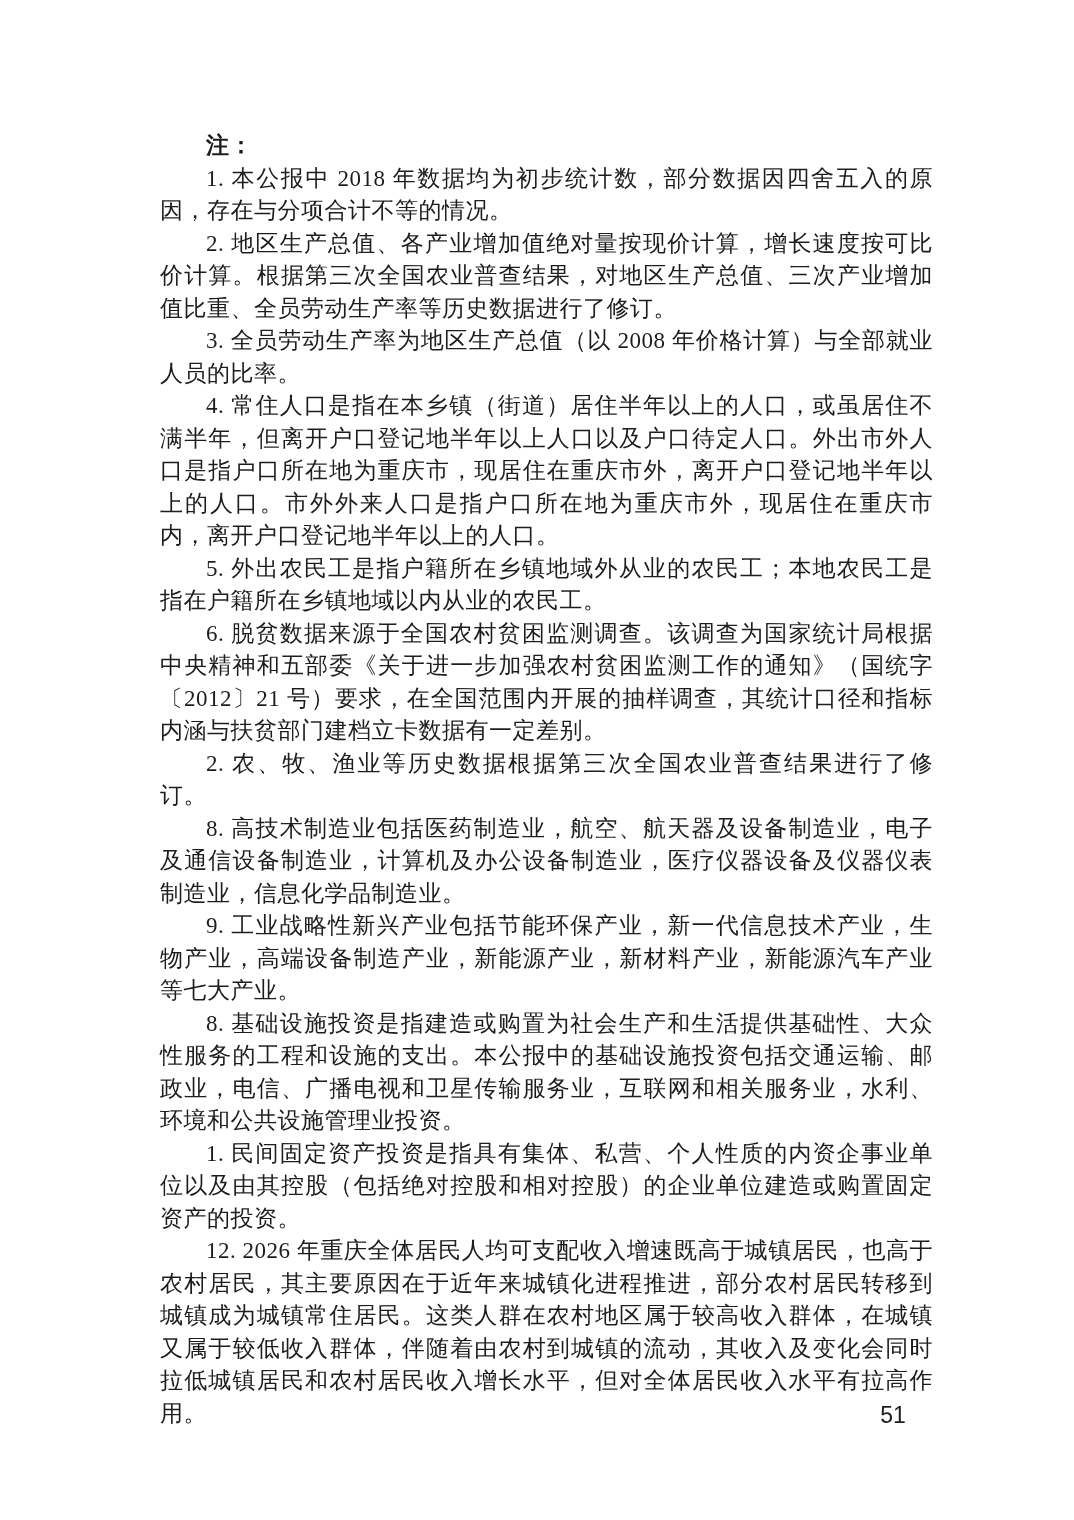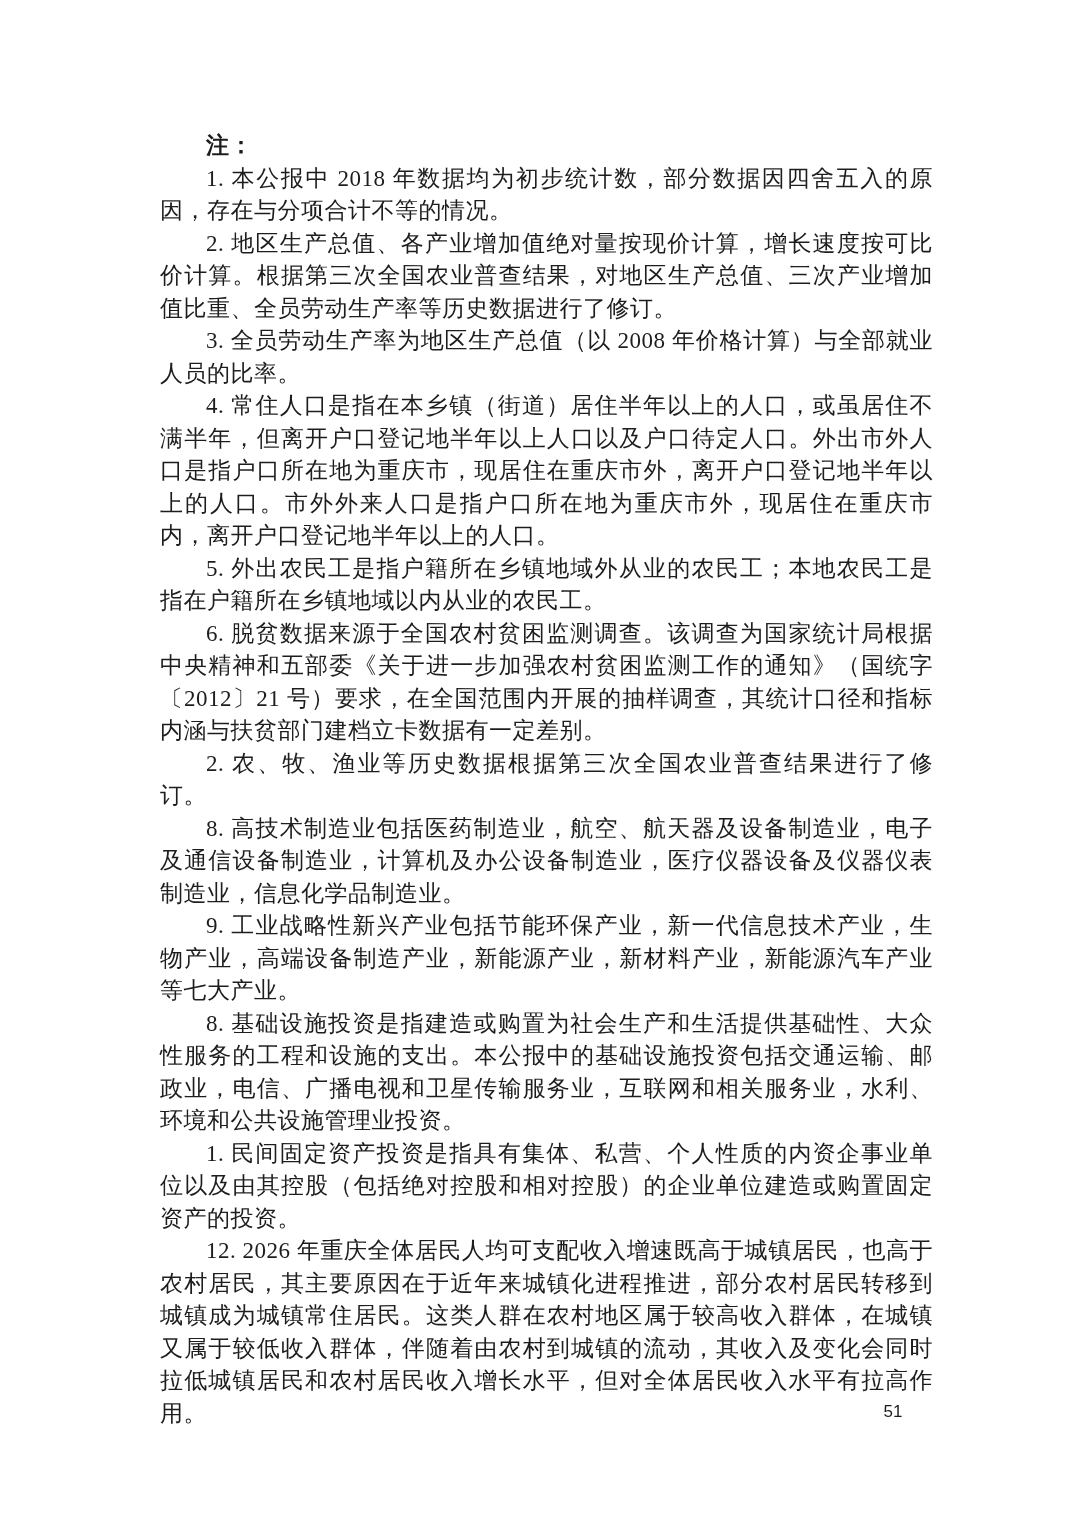--- a/index.html
+++ b/index.html
@@ -38,21 +38,21 @@
   }
   .note-label {
     font-weight: bold;
   }
   .page-number {
     position: absolute;
     left: 858px;
     top: 1402px;
     width: 70px;
     text-align: center;
-    font-size: 17px;
+    font-size: 23px;
     font-family: "Liberation Sans", "DejaVu Sans", sans-serif;
     color: #1d1d1d;
   }
 </style>
 </head>
 <body>
 
 <div class="page">
   <div class="notes-section">
     <p class="note-label">注：</p>

